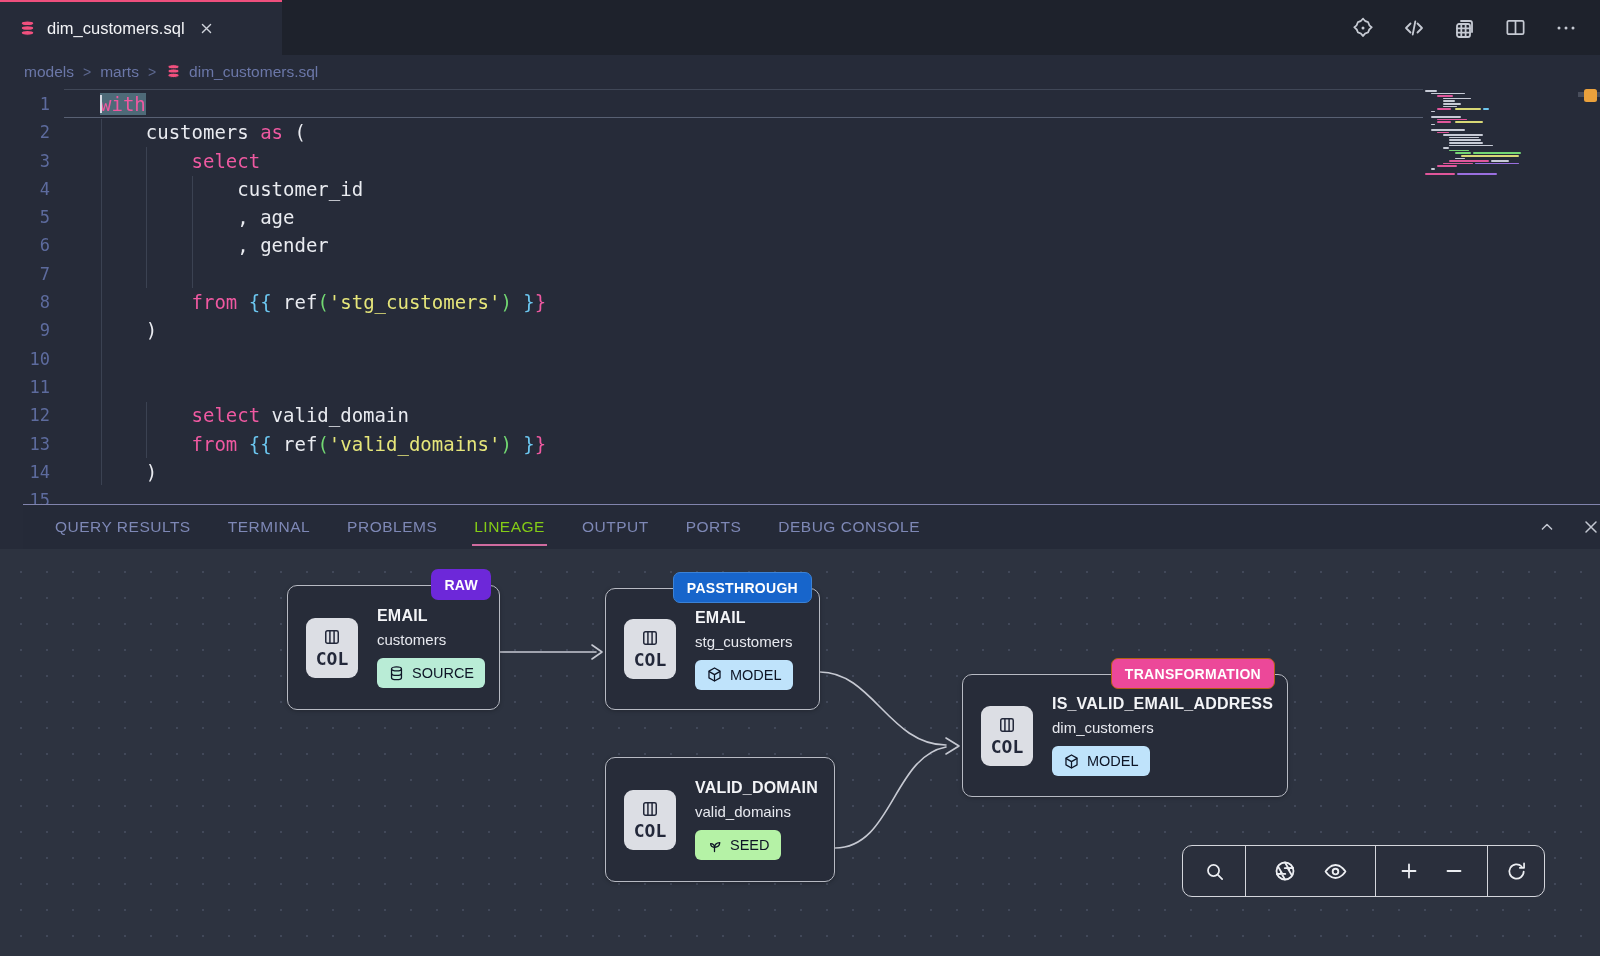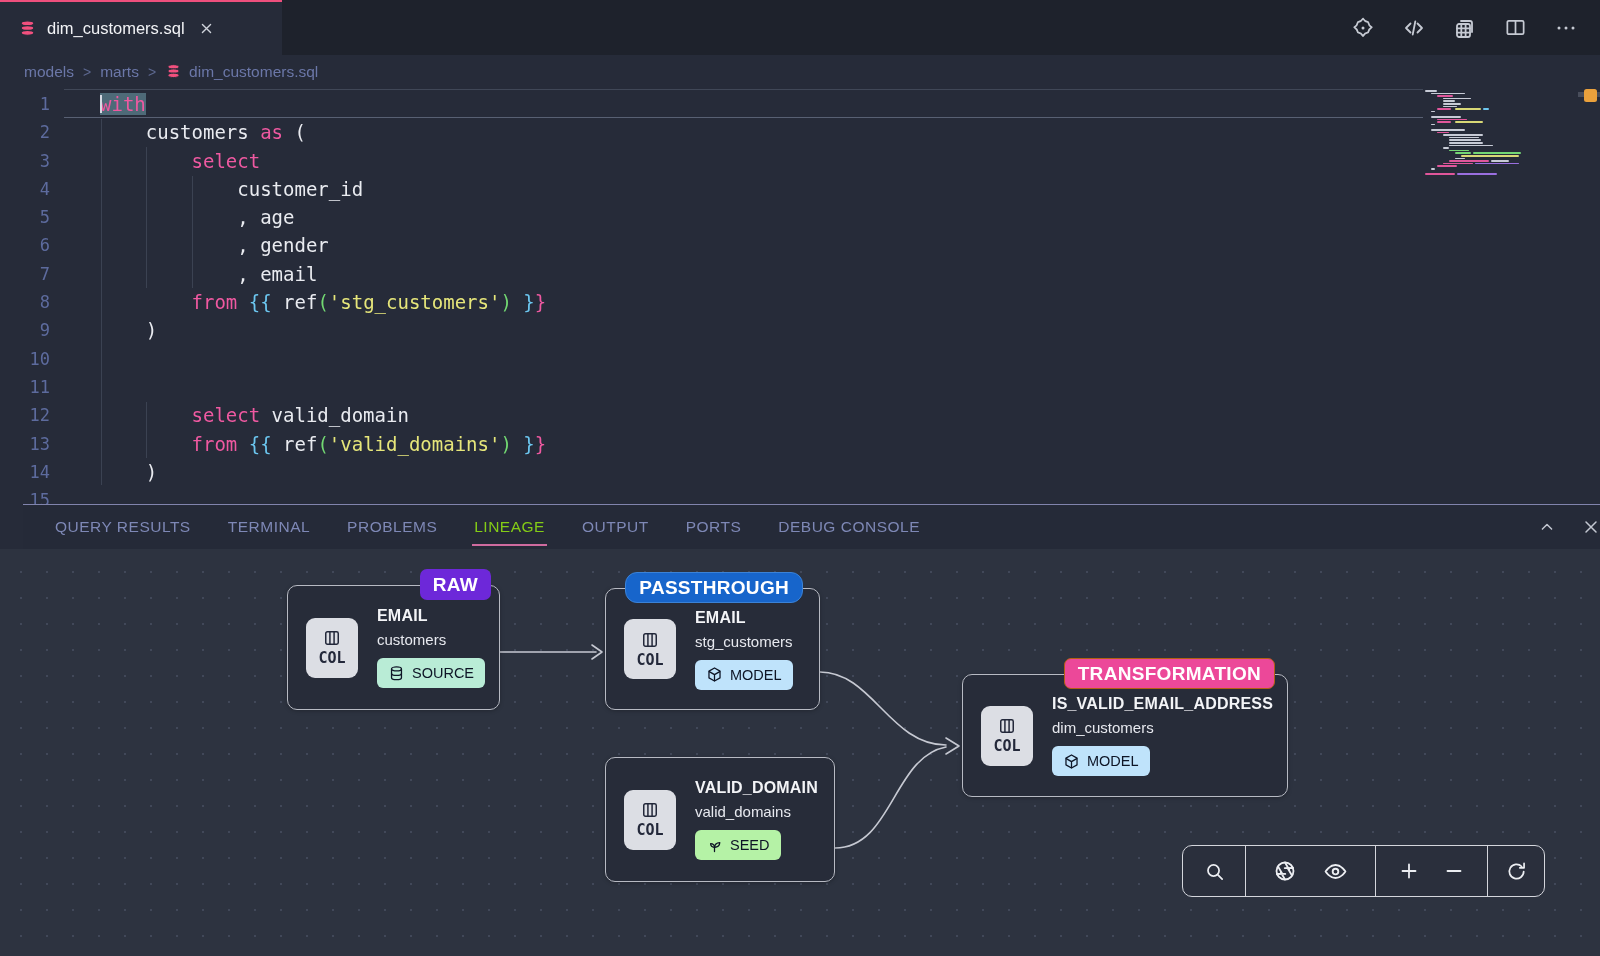--- a/index.html
+++ b/index.html
@@ -72,31 +72,31 @@
             background-image:radial-gradient(#414859 1.2px, transparent 1.4px);
             background-size:26px 26px; background-position:8px 10px; }
   .edges { position:absolute; inset:0; pointer-events:none; }
 
   .node { position:absolute; background:#272c39; border:1px solid #b7bac3; border-radius:10px;
           display:flex; align-items:center; padding:0 18px; cursor:pointer;
           box-shadow:0 1px 4px rgba(0,0,0,.25); }
   .colchip { flex:none; width:52px; height:60px; background:#dcdee4; border-radius:9px;
              display:flex; flex-direction:column; align-items:center; justify-content:center;
              gap:1px; color:#23283a; }
-  .colchip .cc-label { font-family:"DejaVu Sans Mono", monospace; font-size:15px; font-weight:bold; }
+  .colchip .cc-label { font-family:"DejaVu Sans Mono", monospace; font-size:18px; font-weight:bold; }
   .node-text { margin-left:19px; }
   .node-title { color:#f3f4f7; font-size:16px; font-weight:600; letter-spacing:.2px; }
   .node-sub { color:#e7e9ef; font-size:15px; margin-top:6px; }
   .type-badge { display:inline-flex; align-items:center; gap:7px; height:30px; padding:0 11px;
                 border-radius:6px; margin-top:10px; color:#0e1526; font-size:14.5px; font-weight:500; }
   .type-source { background:#b9ecd6; }
   .type-model  { background:#bfe3fb;justify-content:space-between; }
   .type-seed   { background:#b5f2a6; }
   .tag { position:absolute; top:-17px; height:31px; display:flex; align-items:center;
-         padding:0 13px; border-radius:7px; color:#ffffff; font-size:19px; font-weight:bold;
+         padding:0 13px; border-radius:7px; color:#ffffff; font-size:14px; font-weight:bold;
          letter-spacing:.3px; }
   .tag-raw { background:#6d28d9; }
   .tag-passthrough { background:#1765cb; border:1.5px solid #3b82d6; }
   .tag-transformation { background:#ec4899; border:1.5px solid #b35f12; }
 
   
   .lin-toolbar { position:absolute; left:1182px; top:296px; width:363px; height:52px;
                  background:#2a2f3c; border:1.2px solid #d4d6dc; border-radius:10px;
                  display:flex; overflow:hidden; }
   .seg { display:flex; align-items:center; justify-content:space-evenly; }
@@ -189,21 +189,21 @@
     <div class="guide" style="left:146px; top:59px;  height:141px;"></div>
     <div class="guide" style="left:192px; top:88px;  height:112px;"></div>
     <div class="guide" style="left:146px; top:314px; height:56px;"></div>
     <div class="code-lines" id="code-lines">
         <div class="line"><span class="ln">1</span><span class="lc"><span class="sel"><span class="caret"></span><span class="tok-kw">with</span></span></span></div>
         <div class="line"><span class="ln">2</span><span class="lc"><span class="tok-id">    customers </span><span class="tok-kw">as</span><span class="tok-id"> (</span></span></div>
         <div class="line"><span class="ln">3</span><span class="lc"><span class="tok-id">        </span><span class="tok-kw">select</span></span></div>
         <div class="line"><span class="ln">4</span><span class="lc"><span class="tok-id">            customer_id</span></span></div>
         <div class="line"><span class="ln">5</span><span class="lc"><span class="tok-id">            , age</span></span></div>
         <div class="line"><span class="ln">6</span><span class="lc"><span class="tok-id">            , gender</span></span></div>
-        <div class="line"><span class="ln">7</span><span class="lc"><span class="tok-id">            , email</span></span></div>
+        <div class="line"><span class="ln">7</span></div>
         <div class="line"><span class="ln">8</span><span class="lc"><span class="tok-id">        </span><span class="tok-kw">from</span><span class="tok-id"> </span><span class="tok-cyn">{{</span><span class="tok-id"> ref</span><span class="tok-grn">(</span><span class="tok-str">'stg_customers'</span><span class="tok-grn">)</span><span class="tok-id"> </span><span class="tok-cyn">}</span><span class="tok-pnk">}</span></span></div>
         <div class="line"><span class="ln">9</span><span class="lc"><span class="tok-id">    )</span></span></div>
         <div class="line"><span class="ln">10</span><span class="lc"></span></div>
         <div class="line"><span class="ln">11</span></div>
         <div class="line"><span class="ln">12</span><span class="lc"><span class="tok-id">        </span><span class="tok-kw">select</span><span class="tok-id"> valid_domain</span></span></div>
         <div class="line"><span class="ln">13</span><span class="lc"><span class="tok-id">        </span><span class="tok-kw">from</span><span class="tok-id"> </span><span class="tok-cyn">{{</span><span class="tok-id"> ref</span><span class="tok-grn">(</span><span class="tok-str">'valid_domains'</span><span class="tok-grn">)</span><span class="tok-id"> </span><span class="tok-cyn">}</span><span class="tok-pnk">}</span></span></div>
         <div class="line"><span class="ln">14</span><span class="lc"><span class="tok-id">    )</span></span></div>
         <div class="line"><span class="ln">15</span><span class="lc"></span></div>
       </div>
     <div class="minimap" id="minimap">
@@ -361,21 +361,21 @@
         </div>
         <div class="node-text"><div class="node-title">EMAIL</div><div class="node-sub">stg_customers</div><div class="type-badge type-model">
             <span class="icon">
               <svg width="17" height="17" viewBox="0 0 24 24" fill="none" stroke="currentColor" stroke-width="1.8" stroke-linecap="round" stroke-linejoin="round">
                 <path d="M12 2.8l7.8 4.4v9.6L12 21.2l-7.8-4.4V7.2z"></path>
                 <path d="M12 12.2L4.6 7.9M12 12.2l7.4-4.3M12 12.2v8.6"></path>
               </svg>
             </span>
             <span>MODEL</span>
           </div></div>
-        <div class="tag tag-passthrough" style="right: 16px; border-radius: 12px;">PASSTHROUGH</div>
+        <div class="tag tag-passthrough" style="right: 7px;">PASSTHROUGH</div>
       </div>
       <div class="node" style="left: 605px; top: 208px; width: 230px; height: 125px;">
         <div class="colchip">
           <span class="icon">
             <svg width="20" height="20" viewBox="0 0 24 24" fill="none" stroke="currentColor" stroke-width="1.8" stroke-linecap="round" stroke-linejoin="round">
               <rect x="4.5" y="4.5" width="15" height="15" rx="2"></rect>
               <path d="M9.5 4.5v15M14.5 4.5v15"></path>
             </svg>
           </span>
           <span class="cc-label">COL</span>

